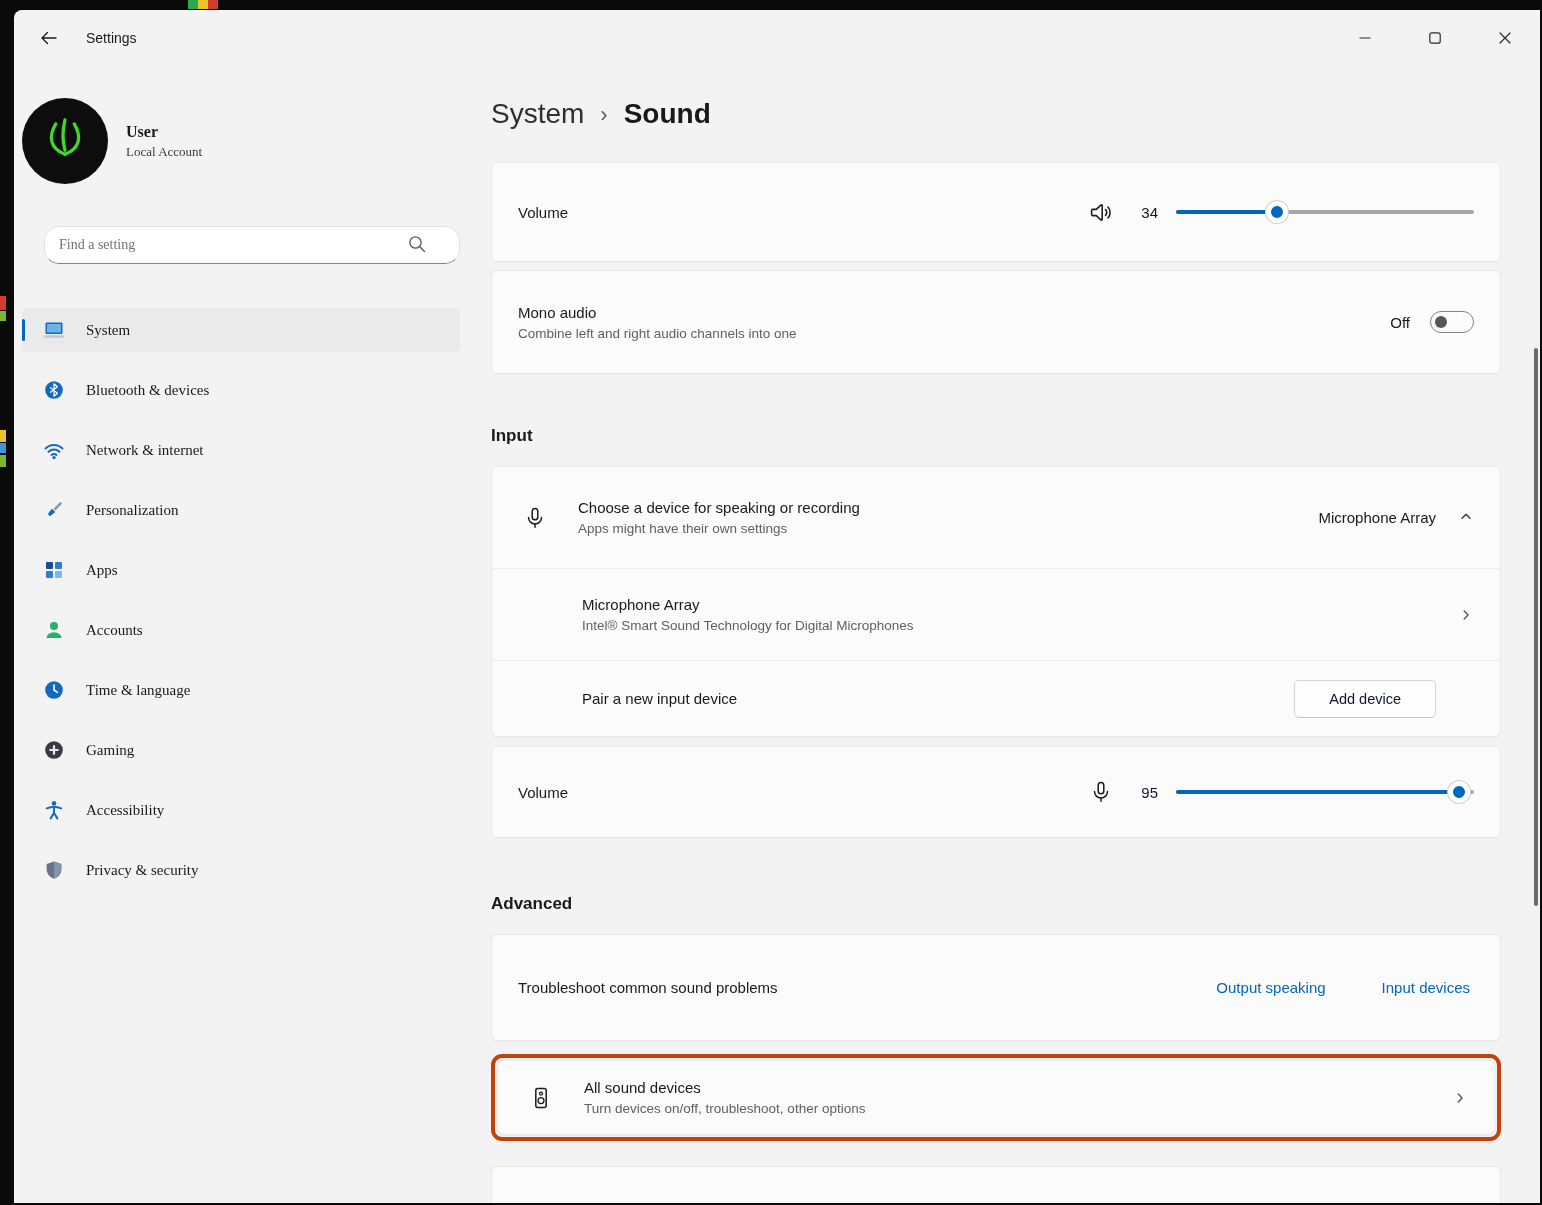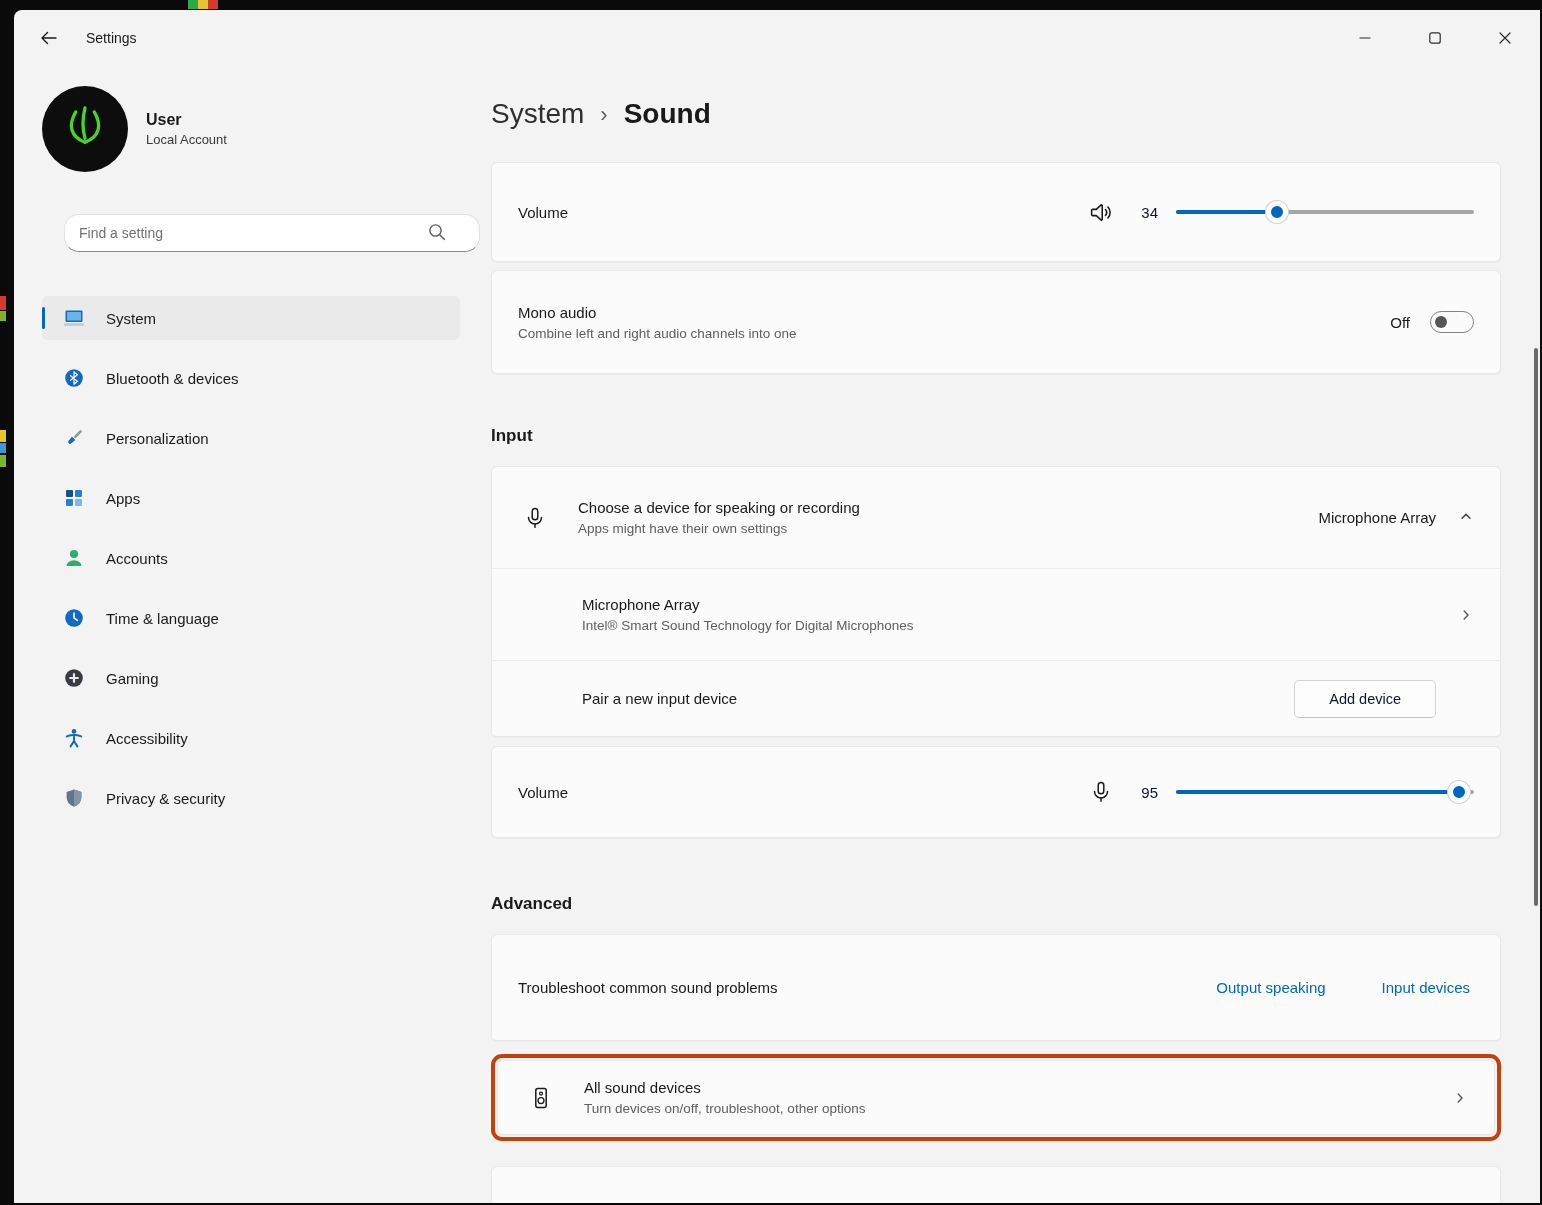--- a/index.html
+++ b/index.html
@@ -29,21 +29,21 @@
     border-radius: 5px; cursor: pointer;
   }
   .win-title { font-size: 14px; margin-left: 18px; color: #1a1a1a; }
   .win-controls { margin-left: auto; display: flex; height: 100%; }
   .win-controls button {
     width: 70px; height: 100%; border: none; background: transparent;
     display: flex; align-items: center; justify-content: center; cursor: pointer;
   }
 
   
-  .sidebar { position: absolute; left: 0; top: 52px; bottom: 0; width: 462px; padding: 24px 16px 0 28px; }
+  .sidebar { position: absolute; left: 0; top: 64px; bottom: 0; width: 462px; padding: 24px 16px 0 8px; font-family: Liberation Serif, serif; }
   .user-row { display: flex; align-items: center; gap: 18px; cursor: pointer; }
   .avatar {
     width: 86px; height: 86px; border-radius: 50%;
     background: #0d0d0d; flex: 0 0 auto;
     display: flex; align-items: center; justify-content: center;
   }
   .user-name { font-size: 16px; font-weight: 700; }
   .user-type { font-size: 13px; color: #3b3b3b; margin-top: 3px; }
 
   .searchbox { position: relative; margin-top: 42px; width: 416px; }
@@ -223,20 +223,33 @@
           <svg width="22" height="22" viewBox="0 0 22 22">
               <circle cx="11" cy="11" r="8.8" fill="#1269bf"></circle>
               <path d="M11 4.8 v12.4 M11 4.8 l3.4 2.9 -6.8 5.6 M11 17.2 l3.4 -2.9 -6.8 -5.6" stroke="#fff" stroke-width="1.2" fill="none" stroke-linecap="round" stroke-linejoin="round"></path>
             </svg>
         </span>
         <span class="nav-label">Bluetooth &amp; devices</span>
       </div>
       <div class="nav-item">
         <span class="nav-icon">
           <svg width="22" height="22" viewBox="0 0 22 22">
+              <g stroke="#1269bf" fill="none" stroke-width="2" stroke-linecap="round">
+                <path d="M2.5 9.5 a12 12 0 0 1 17 0"></path>
+                <path d="M5.5 12.8 a8 8 0 0 1 11 0"></path>
+                <path d="M8.5 16 a4.2 4.2 0 0 1 5 0"></path>
+              </g>
+              <circle cx="11" cy="18.6" r="1.7" fill="#1269bf"></circle>
+            </svg>
+        </span>
+        <span class="nav-label">Network &amp; internet</span>
+      </div>
+      <div class="nav-item">
+        <span class="nav-icon">
+          <svg width="22" height="22" viewBox="0 0 22 22">
               <g transform="rotate(45 11 11)">
                 <rect x="9.7" y="0.5" width="2.6" height="10" rx="1.2" fill="#8a99a8"></rect>
                 <path d="M8.6 11.5 h4.8 l-0.6 5.2 a1.8 1.8 0 0 1 -3.6 0 z" fill="#1269bf"></path>
               </g>
             </svg>
         </span>
         <span class="nav-label">Personalization</span>
       </div>
       <div class="nav-item">
         <span class="nav-icon">

